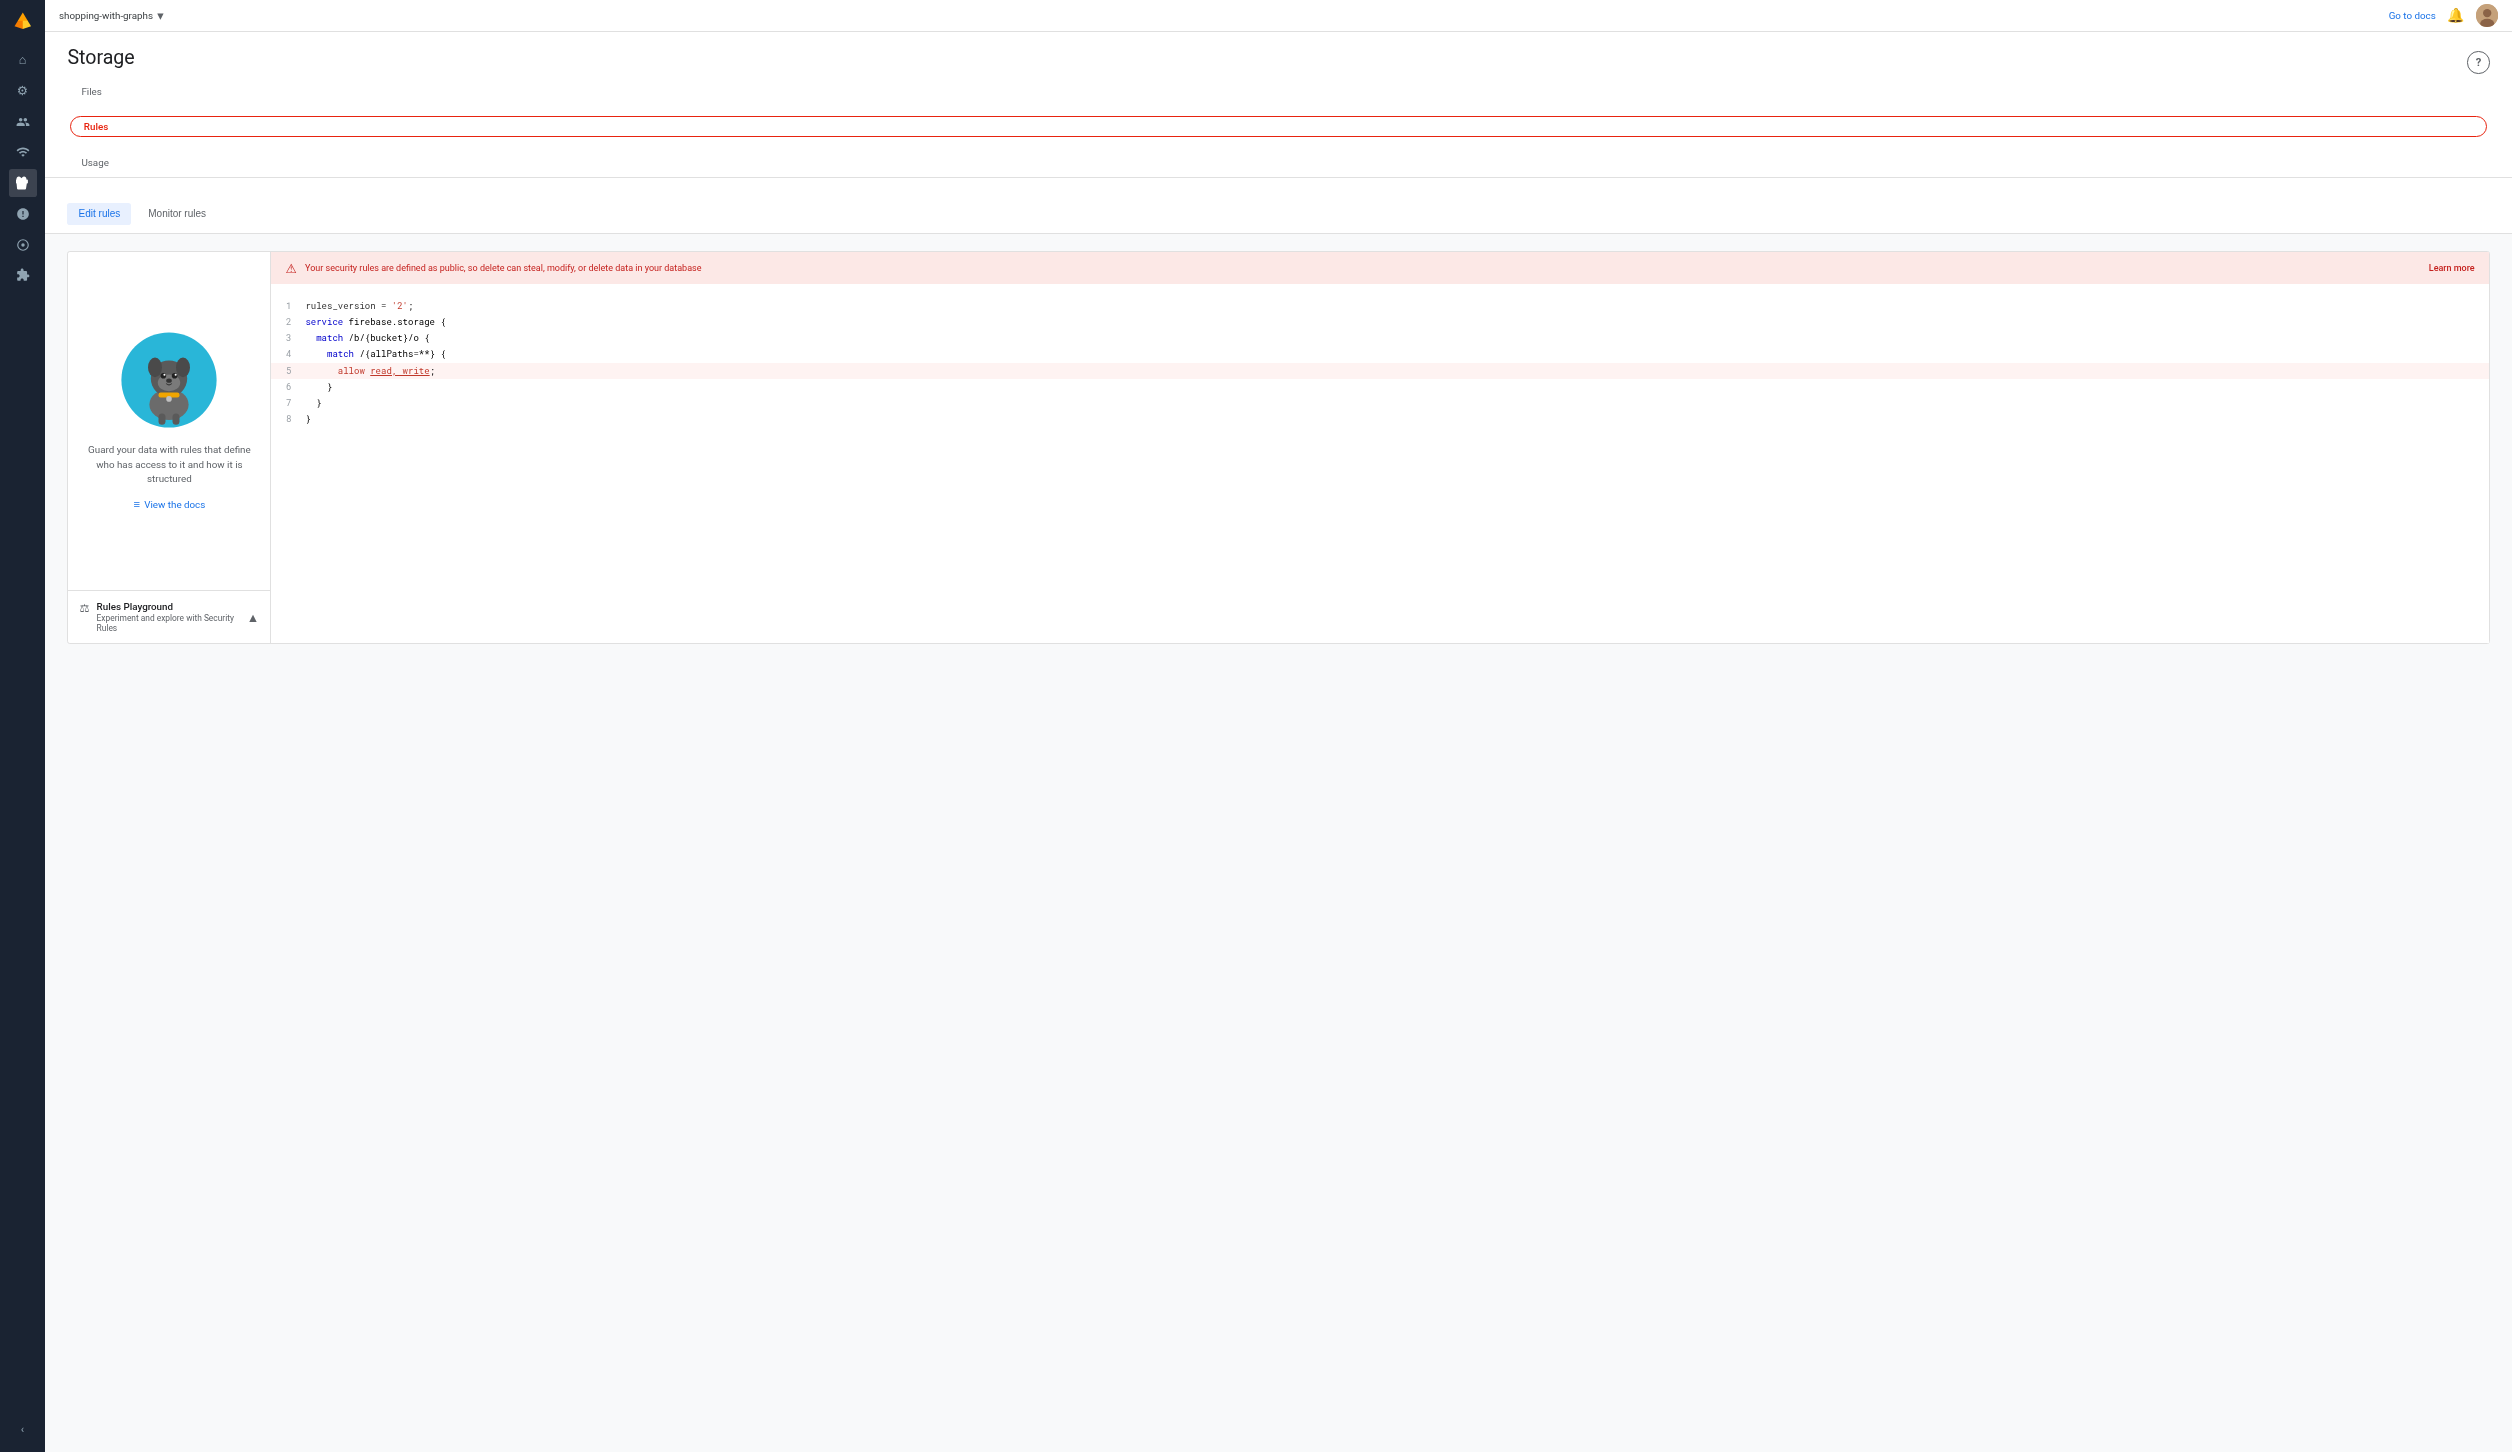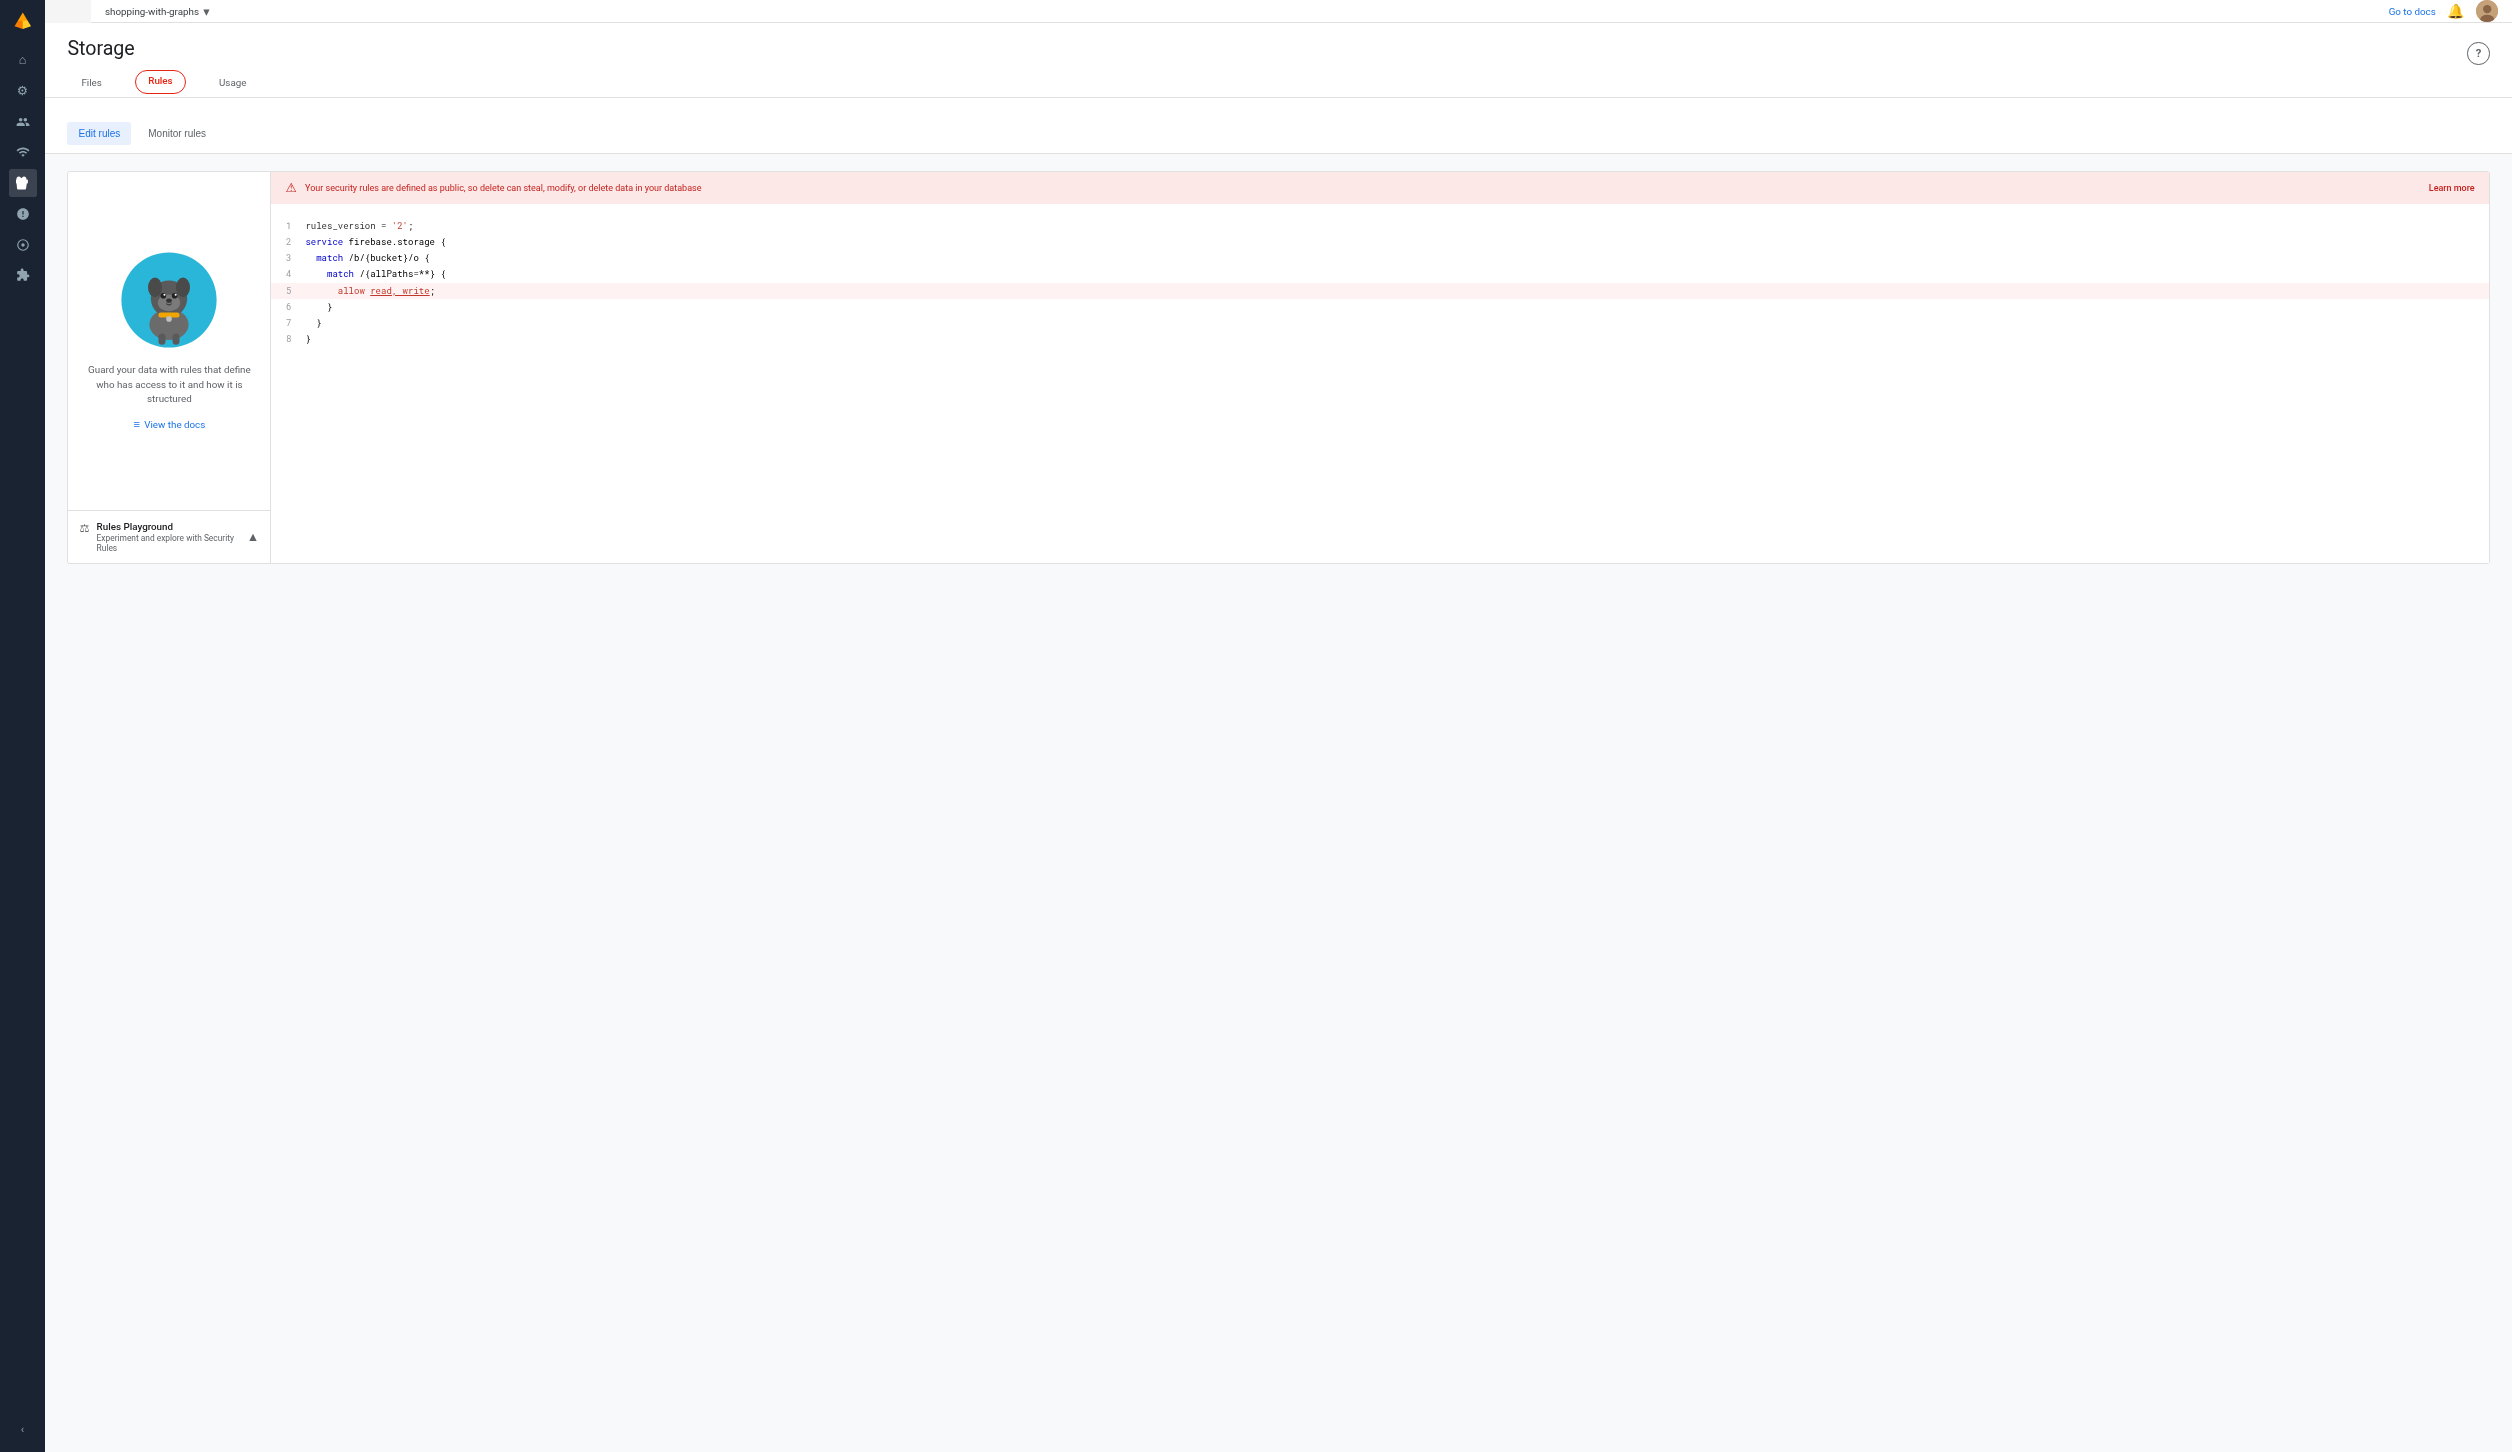--- a/index.html
+++ b/index.html
@@ -46,27 +46,26 @@
     .main-wrapper {
       flex: 1;
       display: flex;
       flex-direction: column;
       overflow: hidden;
     }
 
     
     .topbar {
       background: #fff;
-      height: 23px;
+      height: 32px;
       display: flex;
       align-items: center;
       padding: 0 14px;
       border-bottom: 0.7px solid #e0e0e0;
       flex-shrink: 0;
-      margin-left: 46px;
     }
     .topbar-project {
       display: flex;
       align-items: center;
       gap: 4.2px;
       font-size: 9.8px;
       color: #3c4043;
       cursor: pointer;
     }
     .topbar-project-name {
@@ -132,21 +131,22 @@
       border-radius: 50%;
       border: 1.4px solid #5f6368;
       display: flex; align-items: center; justify-content: center;
       color: #5f6368;
       font-size: 11.2px;
       cursor: pointer;
       font-weight: bold;
     }
     .tabs {
       display: flex;
-      gap: 16px;
+      gap: 10px;
+      flex-direction: column;
     }
     .tab {
       padding: 7px 14px;
       font-size: 9.8px;
       color: #5f6368;
       cursor: pointer;
       border-bottom: 2.1px solid transparent;
       text-decoration: none;
     }
 

